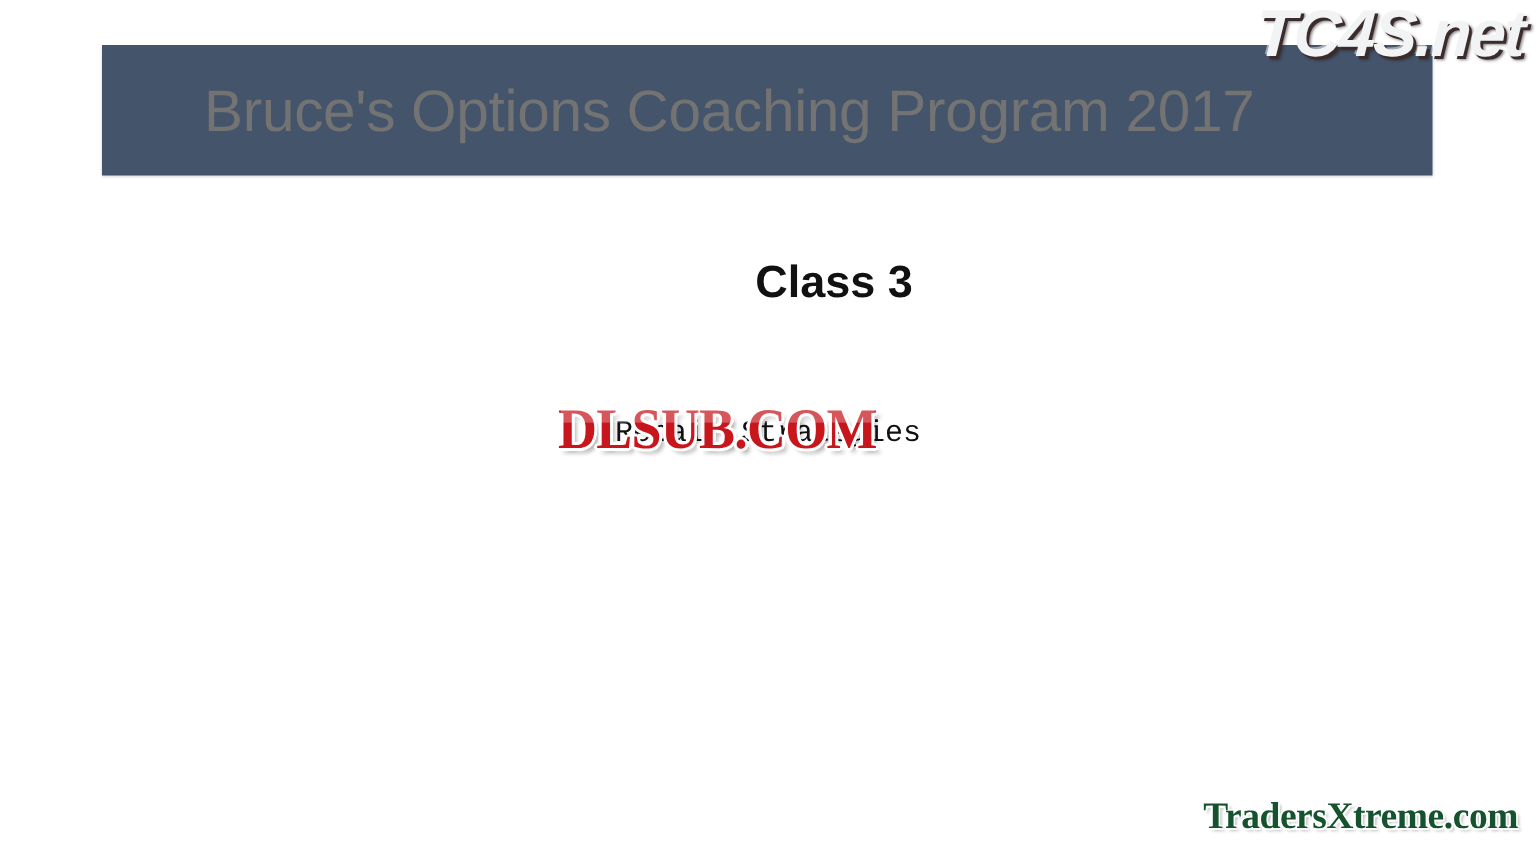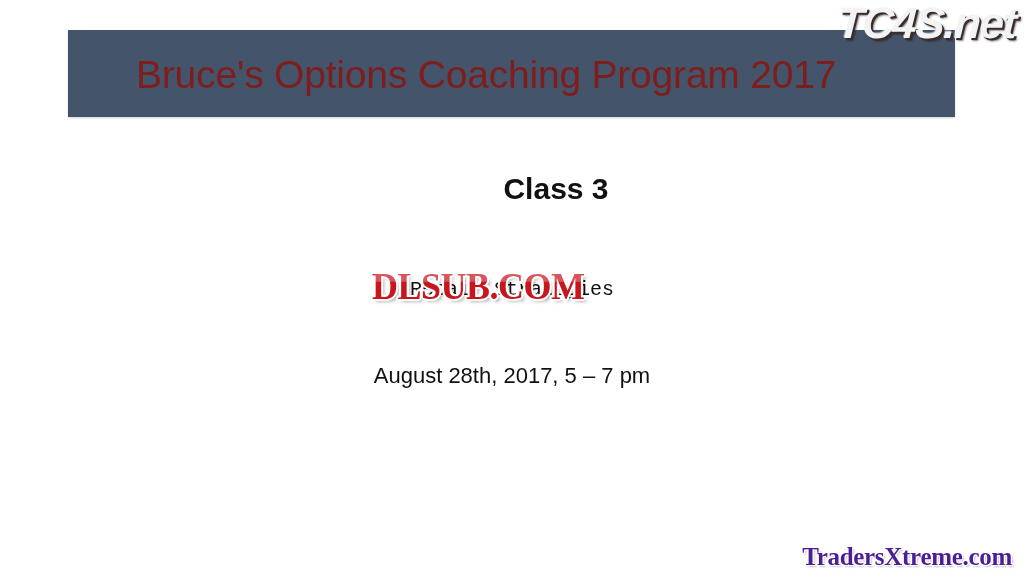--- a/index.html
+++ b/index.html
@@ -36,21 +36,21 @@
     background: #44546A;
     box-shadow: 0 1px 2px rgba(0,0,0,0.18);
   }
   .title-text {
     position: absolute;
     left: 136px;
     top: 46px;
     width: 800px;
     height: 58px;
     line-height: 58px;
-    color: #7f1d1d;
+    color: #737373;
     font-size: 39px;
     font-weight: 400;
     letter-spacing: -0.2px;
     white-space: nowrap;
     font-family: "Liberation Sans", sans-serif;
   }
 
   
   .subtitle-class {
     position: absolute;
@@ -139,26 +139,26 @@
     top: 6px;
     height: 11px;
     background: rgba(255,255,255,0.28);
     pointer-events: none;
   }
 
   
   .wm-traders {
     position: absolute;
     right: 12px;
-    bottom: 5px;
+    bottom: 17px;
     font-family: "Liberation Serif", serif;
     font-size: 25px;
     font-weight: 700;
     letter-spacing: -0.3px;
-    color: #4c1d95;
+    color: #14532d;
     white-space: nowrap;
     text-shadow:
       -1px -1px 0 #ffffff,
        1px -1px 0 #ffffff,
       -1px  1px 0 #ffffff,
        1px  1px 0 #ffffff,
        2px 2px 2px rgba(0,0,0,0.25);
     pointer-events: none;
   }
 </style>
@@ -168,21 +168,20 @@
 <div class="slide">
 
   <div class="title-banner"></div>
 
   <div class="title-text">Bruce's Options Coaching Program 2017</div>
 
   <div class="subtitle-class">Class 3</div>
 
   <div class="subtitle-topic">Repair Strategies</div>
 
-  <div class="subtitle-date">August 28th, 2017, 5 – 7 pm</div>
 
   <div class="wm-tc4s">TC4S.net</div>
 
   <div class="wm-dlsub">DLSUB.COM</div>
 
   <div class="wm-traders">TradersXtreme.com</div>
 
 </div>
 
 </body></html>

